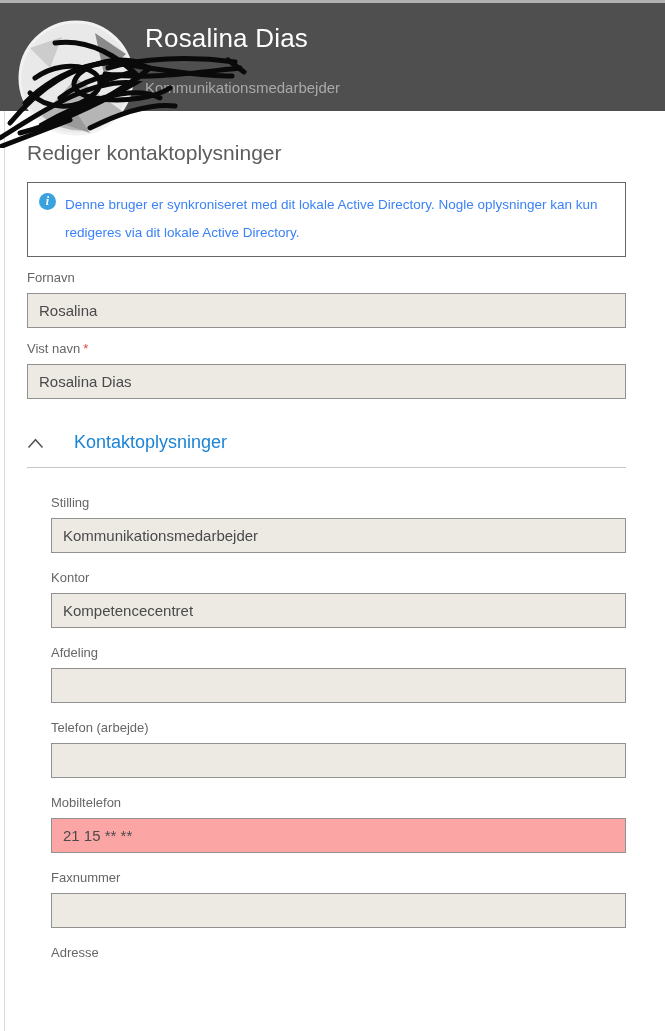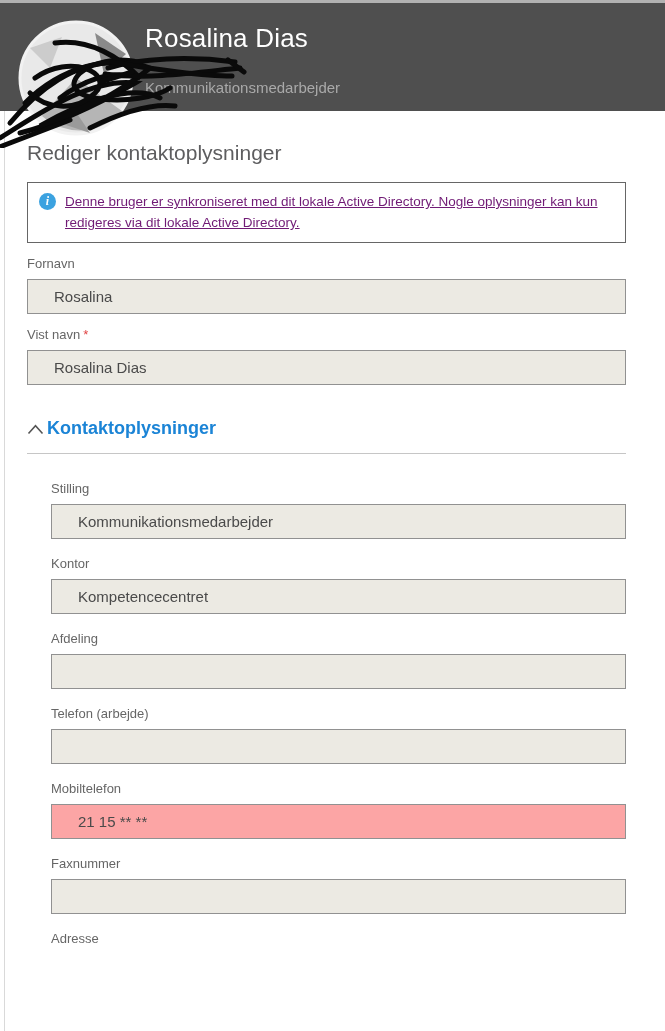--- a/index.html
+++ b/index.html
@@ -85,54 +85,52 @@
     color: #ffffff;
     font-family: "Liberation Serif", serif;
     font-style: italic;
     font-weight: bold;
     font-size: 12px;
     line-height: 17px;
     text-align: center;
   }
   .info-text {
     font-size: 13.5px;
-    line-height: 21px;
-    color: #701a75;
-    text-decoration: underline;
+    line-height: 28px;
+    color: #3b82f6;
   }
 
   .field { margin-top: 13px; }
   .field-label {
     font-size: 13px;
     line-height: 16px;
     color: #666666;
     margin-bottom: 7px;
   }
   .required-marker { color: #e04343; margin-left: 3px; }
   .field-input {
     height: 35px;
     line-height: 33px;
     border: 1px solid #919191;
     background: #eceae3;
     font-size: 15px;
     color: #4a4a4a;
-    padding: 0 26px;
+    padding: 0 11px;
     white-space: nowrap;
     overflow: hidden;
   }
   .field-input.editable { background: #fca5a5; }
 
   
   .section-header {
     margin-top: 33px;
     display: flex;
     align-items: center;
-    gap: 3px;
+    gap: 30px;
     cursor: pointer;
-    font-weight: bold;
   }
   .chevron-icon { display: inline-flex; margin-top: 2px; }
   .section-title {
     font-size: 18px;
     color: #1b84d6;
   }
   .section-divider {
     margin-top: 14px;
     height: 1px;
     background: #c6c6c6;

